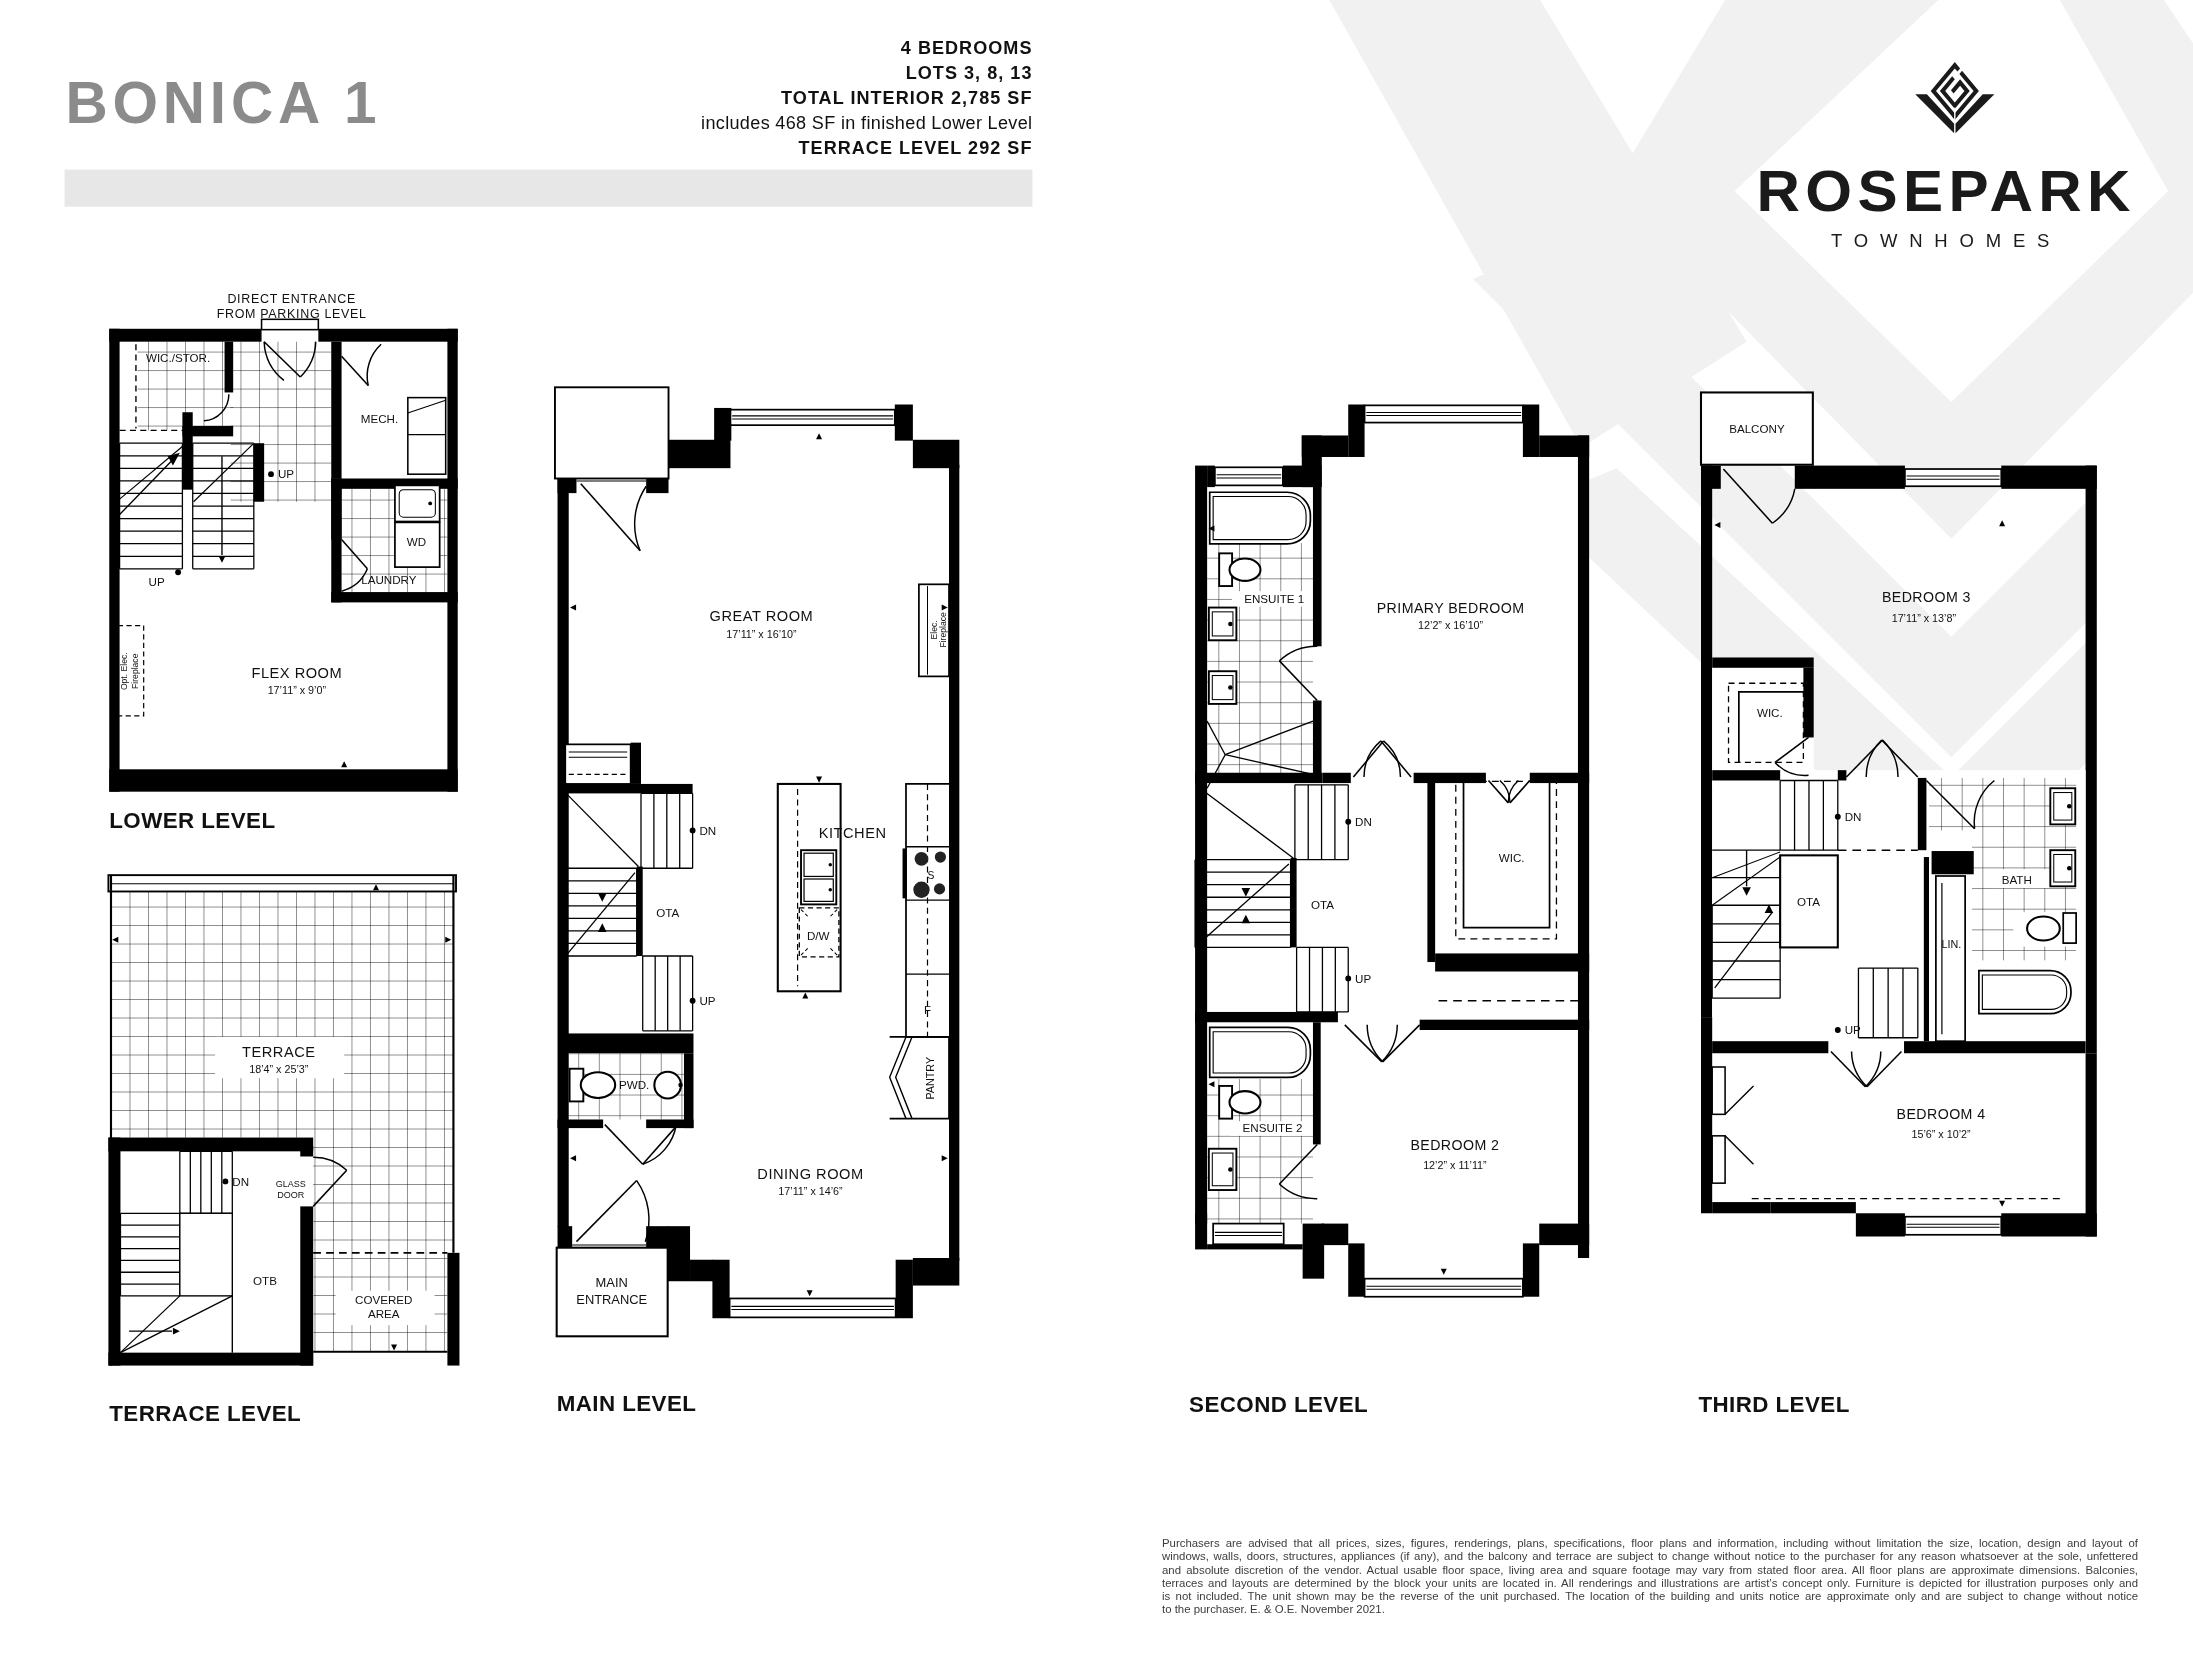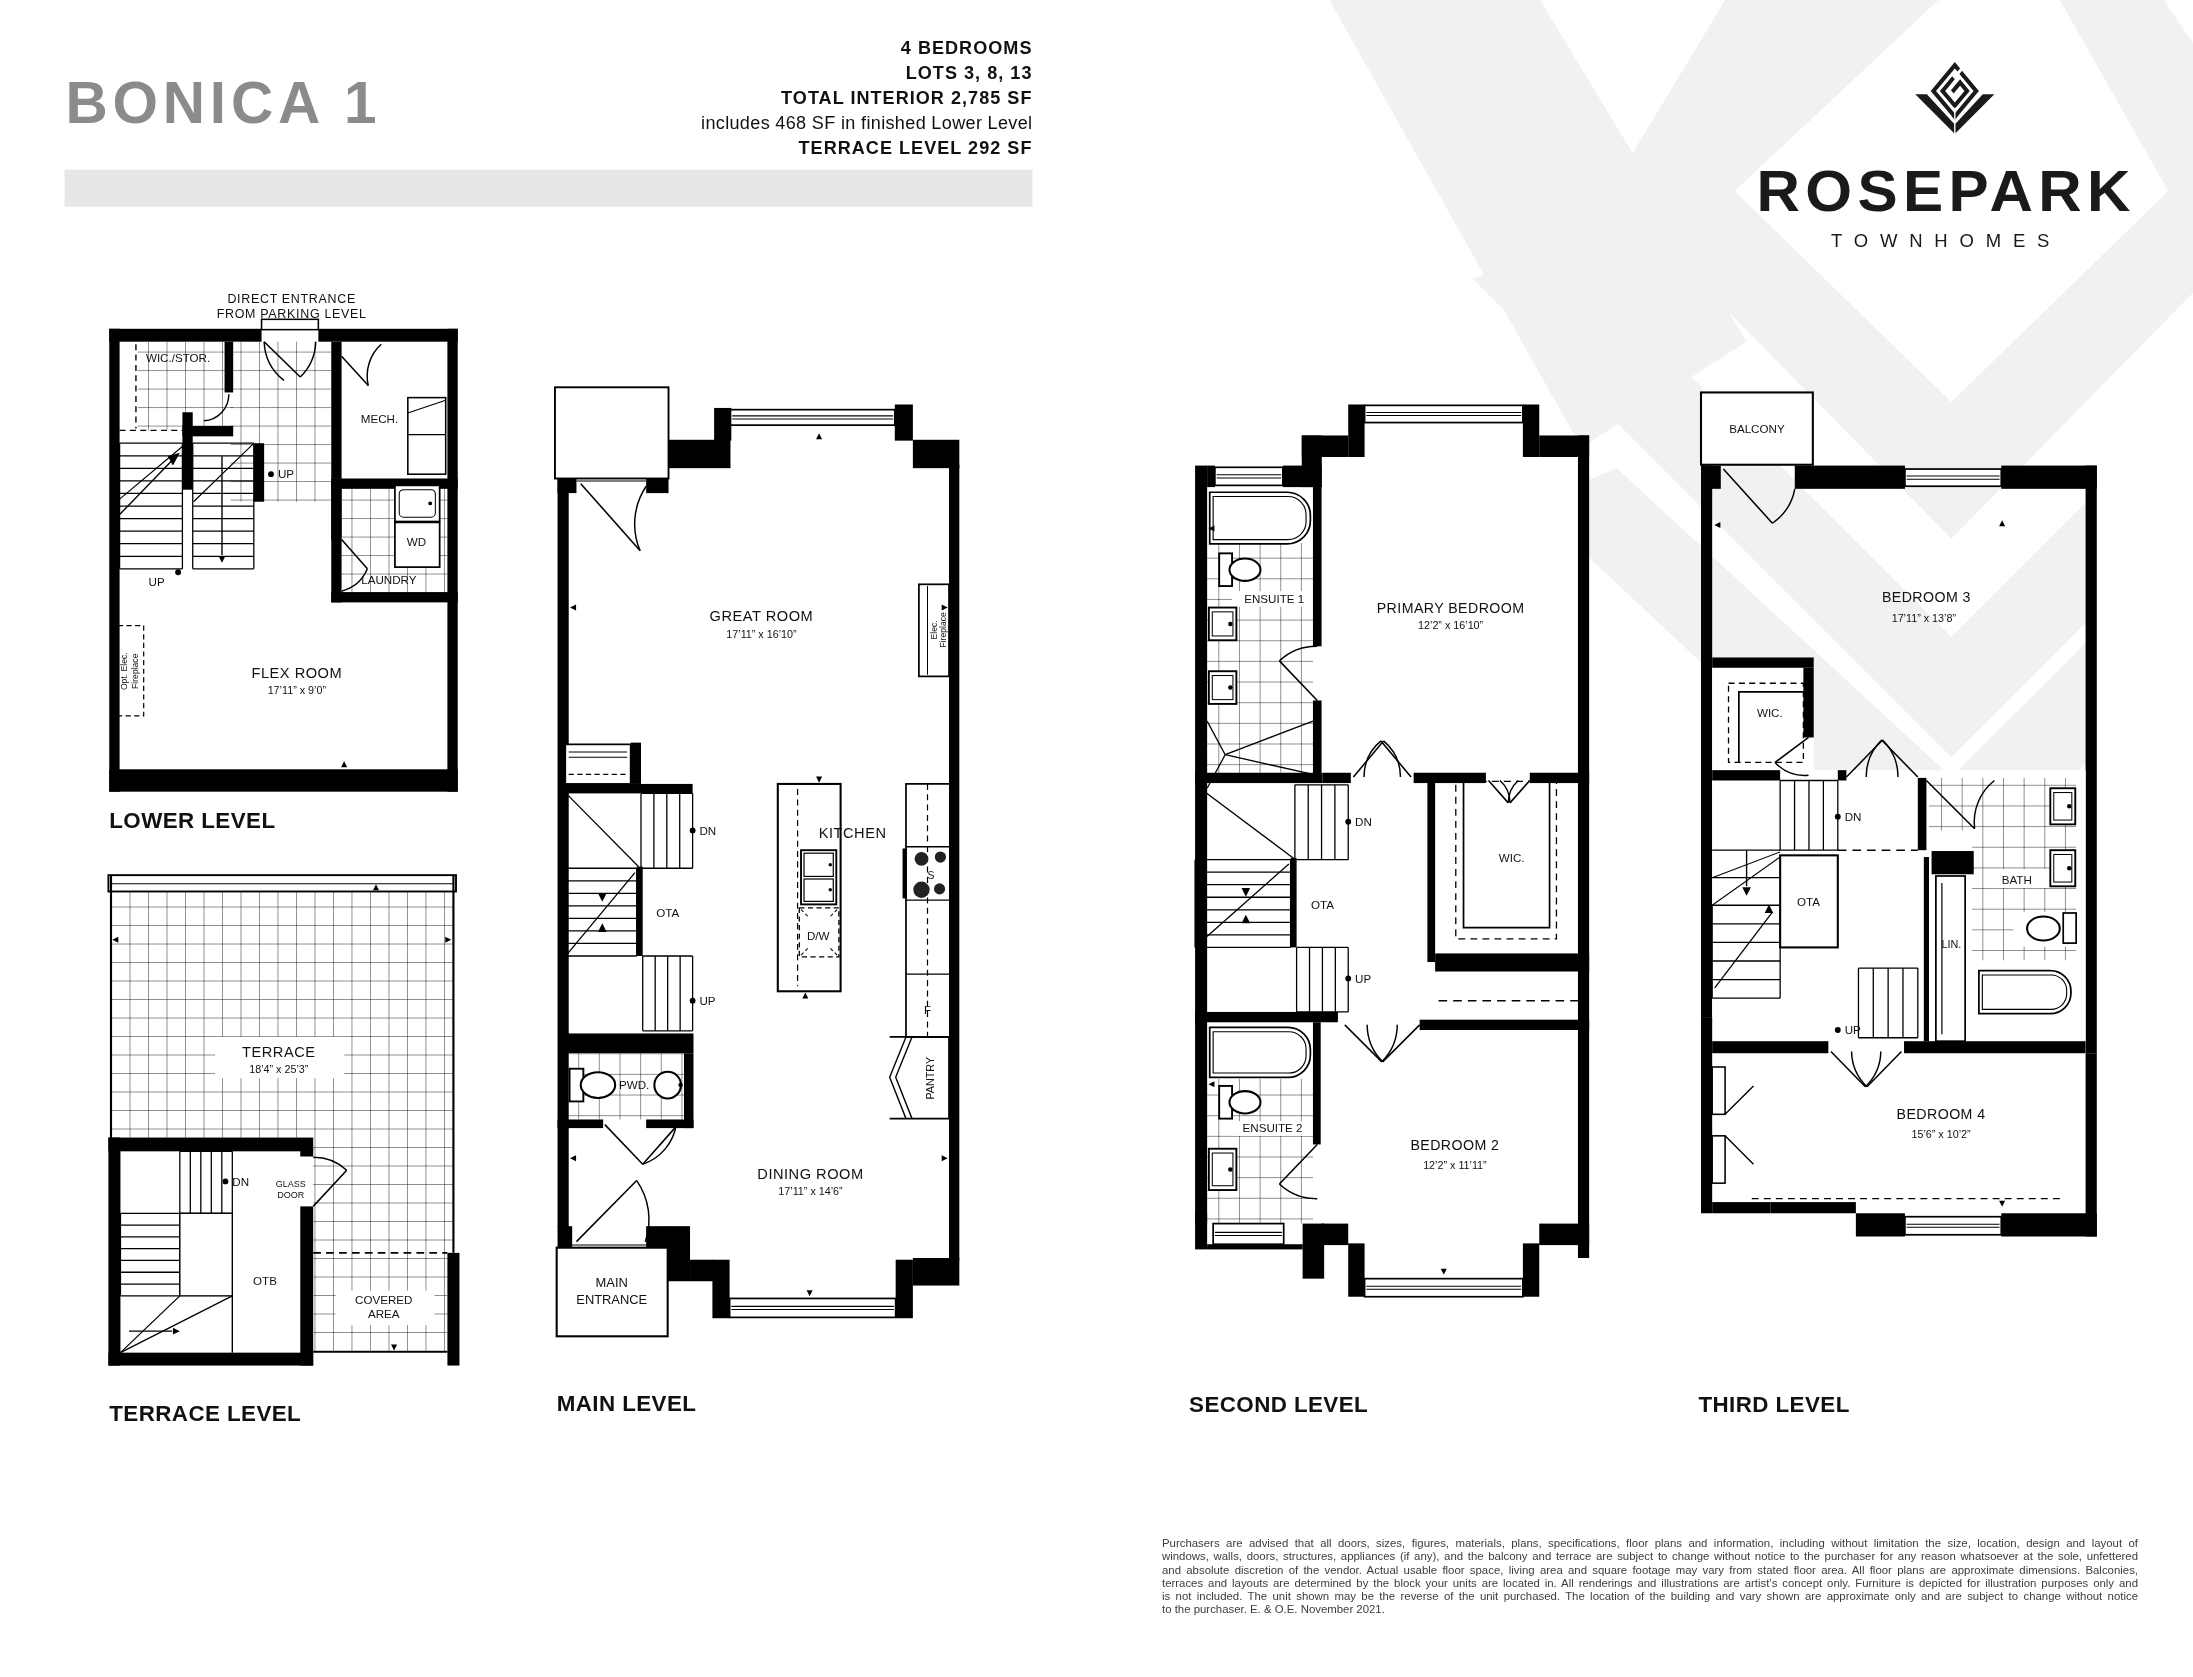--- a/index.html
+++ b/index.html
@@ -795,20 +795,20 @@
 <polygon points="1999.5,606.5 1999.5,613.5 1992.5,610" fill="#000"></polygon>
 <polygon points="2323.5,611.5 2330.5,611.5 2327,604.5" fill="#000"></polygon>
 <polygon points="2427.5,1276.5 2427.5,1283.5 2434.5,1280" fill="#000"></polygon>
 <polygon points="2323.5,1395.5 2330.5,1395.5 2327,1402.5" fill="#000"></polygon>
 
 <text x="1974" y="1641" font-size="26" text-anchor="start" font-weight="bold" letter-spacing="0.5" fill="#111">THIRD LEVEL</text>
 </g>
 </svg>
 
 <div id="disc">
-<div class="dl">Purchasers are advised that all doors, sizes, figures, materials, plans, specifications, floor plans and information, including without limitation the size, location, design and layout of</div>
+<div class="dl">Purchasers are advised that all prices, sizes, figures, renderings, plans, specifications, floor plans and information, including without limitation the size, location, design and layout of</div>
 <div class="dl">windows, walls, doors, structures, appliances (if any), and the balcony and terrace are subject to change without notice to the purchaser for any reason whatsoever at the sole, unfettered</div>
 <div class="dl">and absolute discretion of the vendor. Actual usable floor space, living area and square footage may vary from stated floor area. All floor plans are approximate dimensions. Balconies,</div>
 <div class="dl">terraces and layouts are determined by the block your units are located in. All renderings and illustrations are artist’s concept only. Furniture is depicted for illustration purposes only and</div>
-<div class="dl">is not included. The unit shown may be the reverse of the unit purchased. The location of the building and vary shown are approximate only and are subject to change without notice</div>
+<div class="dl">is not included. The unit shown may be the reverse of the unit purchased. The location of the building and units notice are approximate only and are subject to change without notice</div>
 <div>to the purchaser. E. &amp; O.E. November 2021.</div>
 </div>
 
 
 </body></html>

